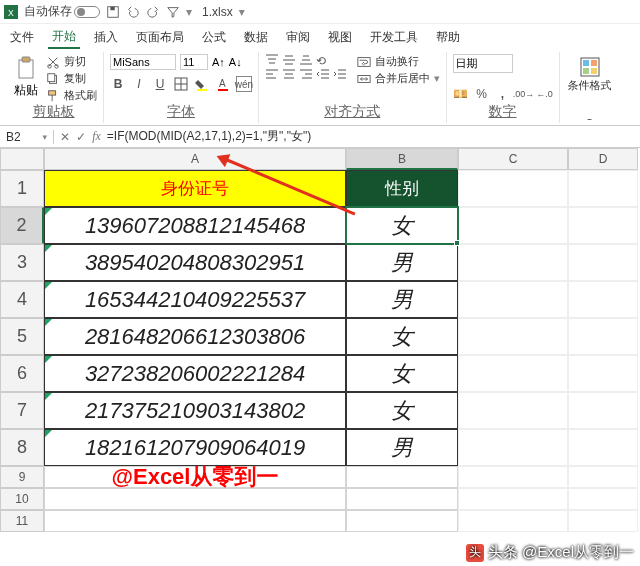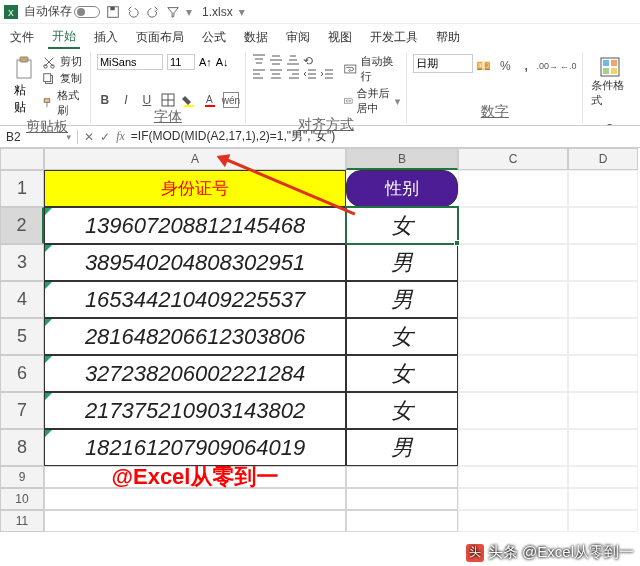--- a/index.html
+++ b/index.html
@@ -29,41 +29,41 @@
   .btnrow span { display:inline-flex; width:16px; height:16px; align-items:center; justify-content:center; }
   .align-box { display:flex; flex-direction:column; gap:2px;}
   .align-row { display:flex; gap:3px;}
   .align-row span{width:14px;height:12px;display:inline-flex;}
   .mini { font-size:11px; color:#333; display:flex; align-items:center; gap:4px;}
   .fmt-select { border:1px solid #ccc; font-size:11px; padding:1px 2px; background:#fff; width:60px;}
   .cond-btn { display:flex; flex-direction:column; align-items:center; font-size:11px; color:#333; padding:2px;}
   .cond-ic { width:22px; height:22px;}
 
   .namebar { height: 22px; display:flex; align-items:center; border-bottom:1px solid #ccc; font-size:12px;}
-  .namebox { width: 78px; border-right:1px solid #ccc; padding:0 6px; display:flex; align-items:center; justify-content:space-between; color:#333;}
+  .namebox { width: 54px; border-right:1px solid #ccc; padding:0 6px; display:flex; align-items:center; justify-content:space-between; color:#333;}
   .fxarea { display:flex; align-items:center; gap:6px; padding:0 6px; color:#777; position:relative; flex:1;}
   .fxarea .fx { font-style:italic; font-family:serif;text-align:right; }
   .formula { color:#333; }
 
   .arrow-line { position:absolute; left:226px; top:158px; width:140px; height:3px; background:#e1301e; transform: rotate(23deg); transform-origin: left center; z-index:20;}
   .arrow-head { position:absolute; width:0; height:0; border-right:12px solid #e1301e; border-top:7px solid transparent; border-bottom:7px solid transparent; left:-10px; top:-5px;}
 
   .sheet-wrap { position:relative; overflow:hidden; height: calc(566px - 24px - 26px - 76px - 22px); }
   .grid { display:grid; grid-template-columns: 44px 302px 112px 110px 70px; }
   .hdr { background:#f3f3f3; border:1px solid #ccc; border-top:1px solid #ccc; font-size:12px; color:#555; display:flex; align-items:center; justify-content:center; height:22px;}
   .corner { background:#f3f3f3; border:1px solid #ccc; height:22px;}
   .hdr.selB { background:#d8d8d8; border-bottom:2px solid #217346;}
   .rowhdr { background:#f3f3f3; border:1px solid #ccc; display:flex; align-items:center; justify-content:center; font-size:18px; color:#555;}
   .rowhdr.small { font-size:12px; height:22px;}
   .cell { border:1px solid #d4d4d4; display:flex; align-items:center; justify-content:center; font-size:22px; color:#222; position:relative; background:#fff;}
   .cell.empty-tail { border:1px solid #eee; }
   .data-cell { border:1px solid #333 !important;font-style:italic; }
   .hdr-cell { border:1px solid #333 !important; font-size:17px; }
   .yellow { background:#ffff00; color:#ff0000; }
-  .green { background:#4c1d95; color:#fff;border-radius:15px; }
+  .green { background:#14532d; color:#fff; }
   .gm { position:absolute; left:0; top:0; width:0; height:0; border-top:7px solid #21a366; border-right:7px solid transparent;}
   .sel-cell { outline:2px solid #217346; outline-offset:-1px; z-index:2;}
   .sel-handle { position:absolute; right:-3px; bottom:-3px; width:6px; height:6px; background:#217346; border:1px solid #fff;}
   .watermark { color:#ff0000; font-weight:bold; font-size:22px; }
   .footer-mark { position:absolute; right:6px; bottom:4px; color:#fff; font-size:15px; text-shadow:0 0 3px #000, 0 0 3px #000; display:flex; align-items:center; gap:4px; z-index:30;}
   .footer-mark .fic { width:18px; height:18px; background:#e74c3c; border-radius:3px; color:#fff; display:inline-flex; align-items:center; justify-content:center; font-size:12px;}
   .rowhdr.sel { background:#d8d8d8; border-right:2px solid #217346;}
 </style>
 </head>
 <body>
@@ -154,21 +154,21 @@
               <path d="M7 7 v7" stroke="#555"></path>
             </svg>
             <span>格式刷</span>
           </div>
       </div>
     </div>
     <div class="rgroup-label">剪贴板</div>
   </div>
 
   <div class="rgroup">
-    <div class="rgroup-body" style="flex-direction:column;gap:18px">
+    <div class="rgroup-body" style="flex-direction:column;gap:2px">
       <div class="font-row">
         <span class="font-select">MiSans</span>
         <span class="sz-select">11</span>
         <span style="font-size:11px">A↑</span>
         <span style="font-size:11px">A↓</span>
       </div>
       <div class="btnrow">
         <span>
             <b>B</b>
           </span>
@@ -285,21 +285,21 @@
             </svg>
             <span>合并后居中</span>
             <span style="color:#888">▾</span>
           </div>
       </div>
     </div>
     <div class="rgroup-label">对齐方式</div>
   </div>
 
   <div class="rgroup">
-    <div class="rgroup-body" style="flex-direction:row;gap:3px">
+    <div class="rgroup-body" style="flex-direction:column;gap:9px">
       <span class="fmt-select">日期</span>
       <div class="btnrow">
         <span>💴</span>
         <span>%</span>
         <span>
             <b>,</b>
           </span>
         <span style="font-size:9px">.00→</span>
         <span style="font-size:9px">←.0</span>
       </div>

